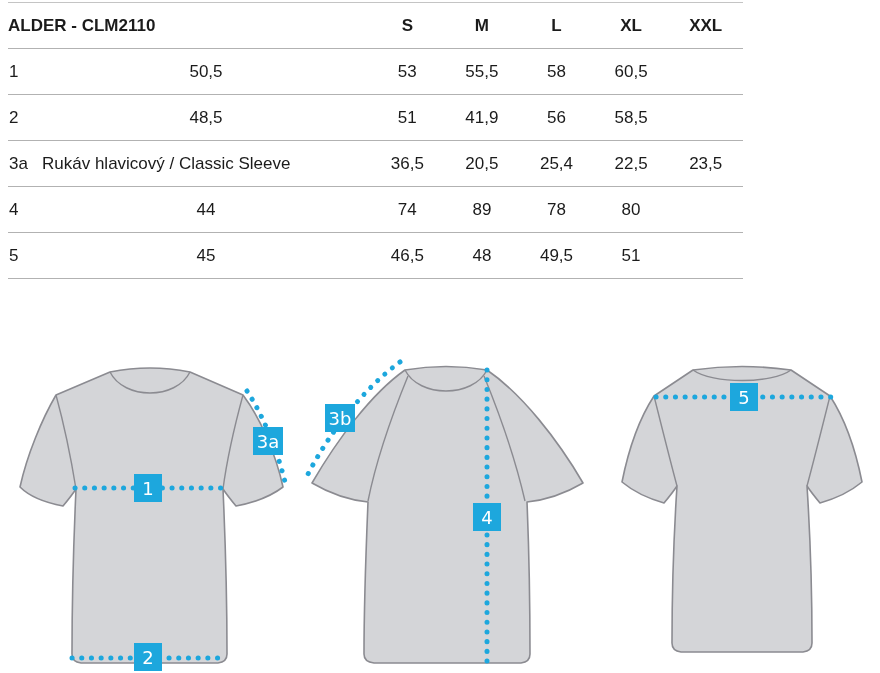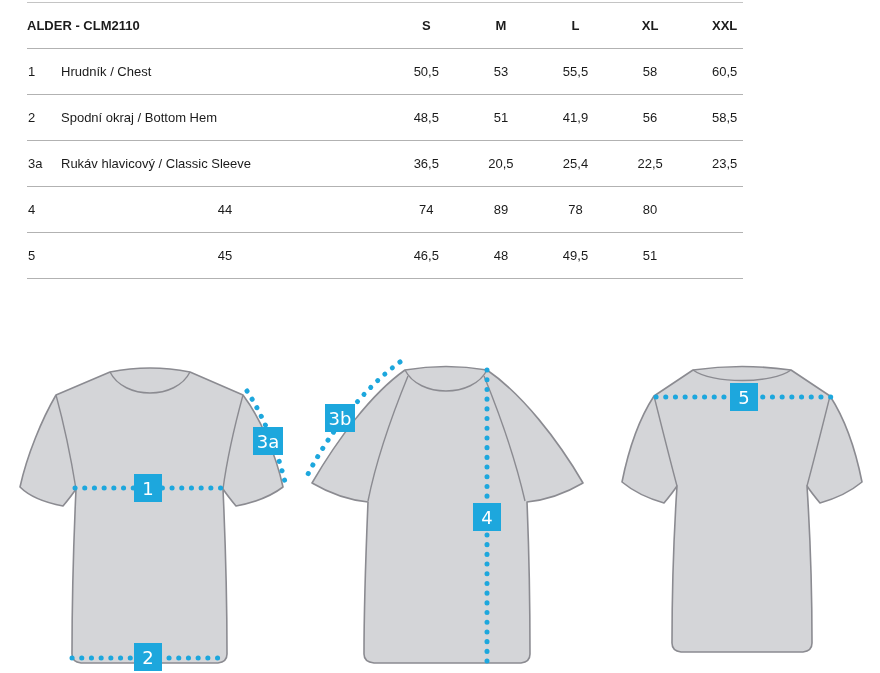--- a/index.html
+++ b/index.html
@@ -7,22 +7,21 @@
     position:relative;width:880px;height:673px;background:#ffffff;
     overflow:hidden;font-family:"Liberation Sans",sans-serif;color:#1b1b1b;
   }
   
   .size-table{position:absolute;left:8px;top:2px;width:735px;}
   .t-row{
     display:grid;
     grid-template-columns:34px 328px repeat(5,74.6px);
     height:45px;align-items:center;
     border-bottom:1px solid #b2b2b2;
-    font-size:13px;
-    margin-left:19px;
+    font-size:17px;
   }
   .t-row.header{border-top:1px solid #c4c4c4;font-weight:bold;}
   .cell{white-space:nowrap;}
   .cell.title{grid-column:1/3;font-weight:bold;}
   .cell.val{text-align:center;}
   .cell.num{padding-left:1px;}
   
   .diagram{position:absolute;}
   .shirt-body{fill:#d4d5d8;stroke:#8b8b91;stroke-width:1.6;stroke-linejoin:round;}
   .seam{fill:none;stroke:#8b8b91;stroke-width:1.4;}
@@ -40,31 +39,29 @@
       <div class="cell title">ALDER - CLM2110</div>
       <div class="cell val">S</div>
       <div class="cell val">M</div>
       <div class="cell val">L</div>
       <div class="cell val">XL</div>
       <div class="cell val">XXL</div>
     </div>
 
     <div class="t-row">
       <div class="cell num">1</div>
-      <div class="cell label">Hrudník / Chest</div>
       <div class="cell val">50,5</div>
       <div class="cell val">53</div>
       <div class="cell val">55,5</div>
       <div class="cell val">58</div>
       <div class="cell val">60,5</div>
     </div>
 
     <div class="t-row">
       <div class="cell num">2</div>
-      <div class="cell label">Spodní okraj / Bottom Hem</div>
       <div class="cell val">48,5</div>
       <div class="cell val">51</div>
       <div class="cell val">41,9</div>
       <div class="cell val">56</div>
       <div class="cell val">58,5</div>
     </div>
 
     <div class="t-row">
       <div class="cell num">3a</div>
       <div class="cell label">Rukáv hlavicový / Classic Sleeve</div>

